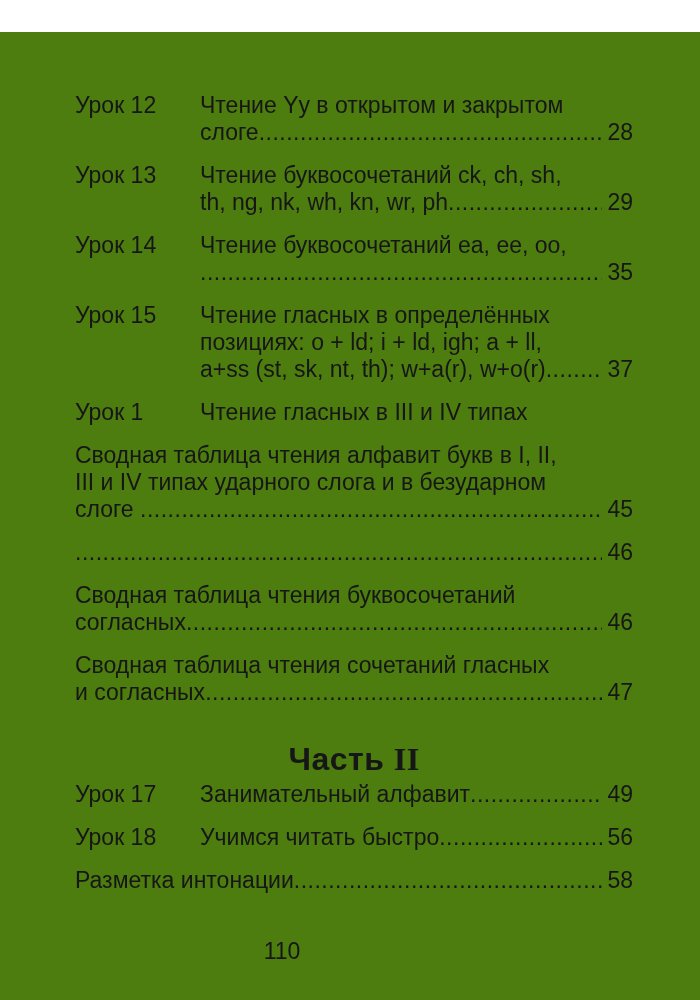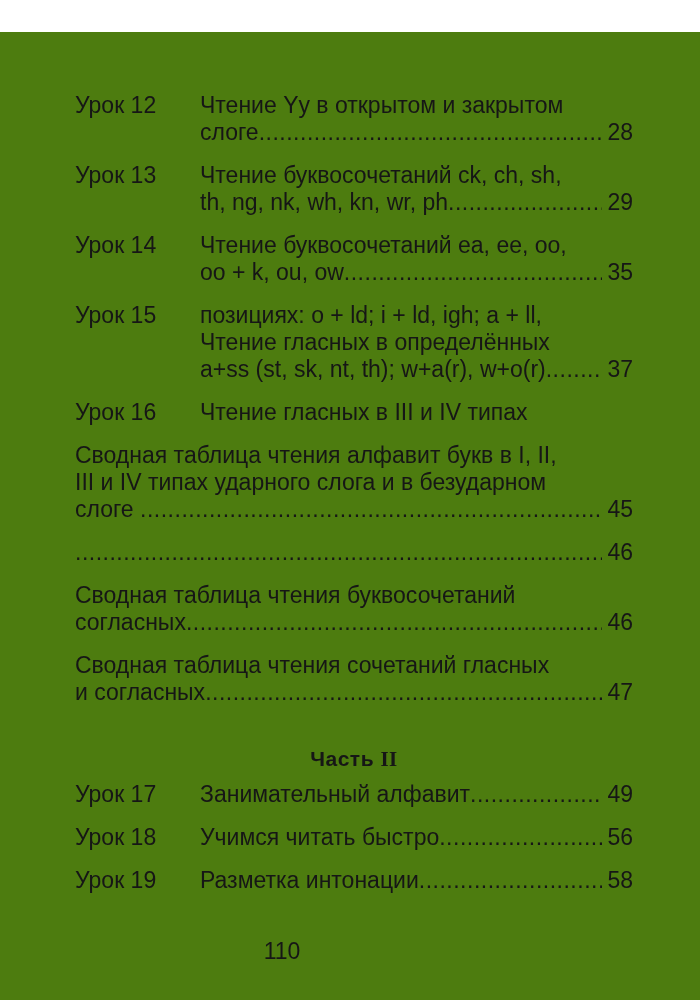--- a/index.html
+++ b/index.html
@@ -57,21 +57,21 @@
     content: "....................................................................................................";
     letter-spacing: 0.5px;
   }
   .lastline .num {
     flex: 0 0 auto;
     padding-left: 5px;
   }
   .part-heading {
     margin: 36px 0 5px 0;
     text-align: center;
-    font-size: 21px;
+    font-size: 32px;
     line-height: 34px;
     font-weight: bold;
     letter-spacing: 0.5px;
   }
   .part-heading .roman {
     font-family: "Liberation Serif", "DejaVu Serif", serif;
     font-weight: bold;
   }
   .footer {
     position: absolute;
@@ -109,40 +109,39 @@
               <span class="dots"></span>
               <span class="num">29</span>
             </div>
           </div>
         </div>
         <div class="entry">
           <div class="entry-label">Урок 14</div>
           <div class="entry-body">
             <div class="line">Чтение буквосочетаний ea, ee, oo,</div>
             <div class="lastline">
-              <span class="t">oo + k, ou, ow</span>
               <span class="dots"></span>
               <span class="num">35</span>
             </div>
           </div>
         </div>
         <div class="entry">
           <div class="entry-label">Урок 15</div>
           <div class="entry-body">
+            <div class="line">Чтение гласных в определённых</div>
             <div class="line">позициях: o + ld; i + ld, igh; a + ll,</div>
-            <div class="line">Чтение гласных в определённых</div>
             <div class="lastline">
               <span class="t">a+ss (st, sk, nt, th); w+a(r), w+o(r)</span>
               <span class="dots"></span>
               <span class="num">37</span>
             </div>
           </div>
         </div>
         <div class="entry">
-          <div class="entry-label">Урок 16</div>
+          <div class="entry-label">Урок 1</div>
           <div class="entry-body">
             <div class="line">Чтение гласных в III и IV типах</div>
           </div>
         </div>
         <div class="entry no-label">
           <div class="entry-body">
             <div class="line">Сводная таблица чтения алфавит букв в I, II,</div>
             <div class="line">III и IV типах ударного слога и в безударном</div>
             <div class="lastline">
               <span class="t">слоге </span>
@@ -196,21 +195,20 @@
           <div class="entry-label">Урок 18</div>
           <div class="entry-body">
             <div class="lastline">
               <span class="t">Учимся читать быстро</span>
               <span class="dots"></span>
               <span class="num">56</span>
             </div>
           </div>
         </div>
         <div class="entry">
-          <div class="entry-label">Урок 19</div>
           <div class="entry-body">
             <div class="lastline">
               <span class="t">Разметка интонации</span>
               <span class="dots"></span>
               <span class="num">58</span>
             </div>
           </div>
         </div>
       </section>
   </div>

